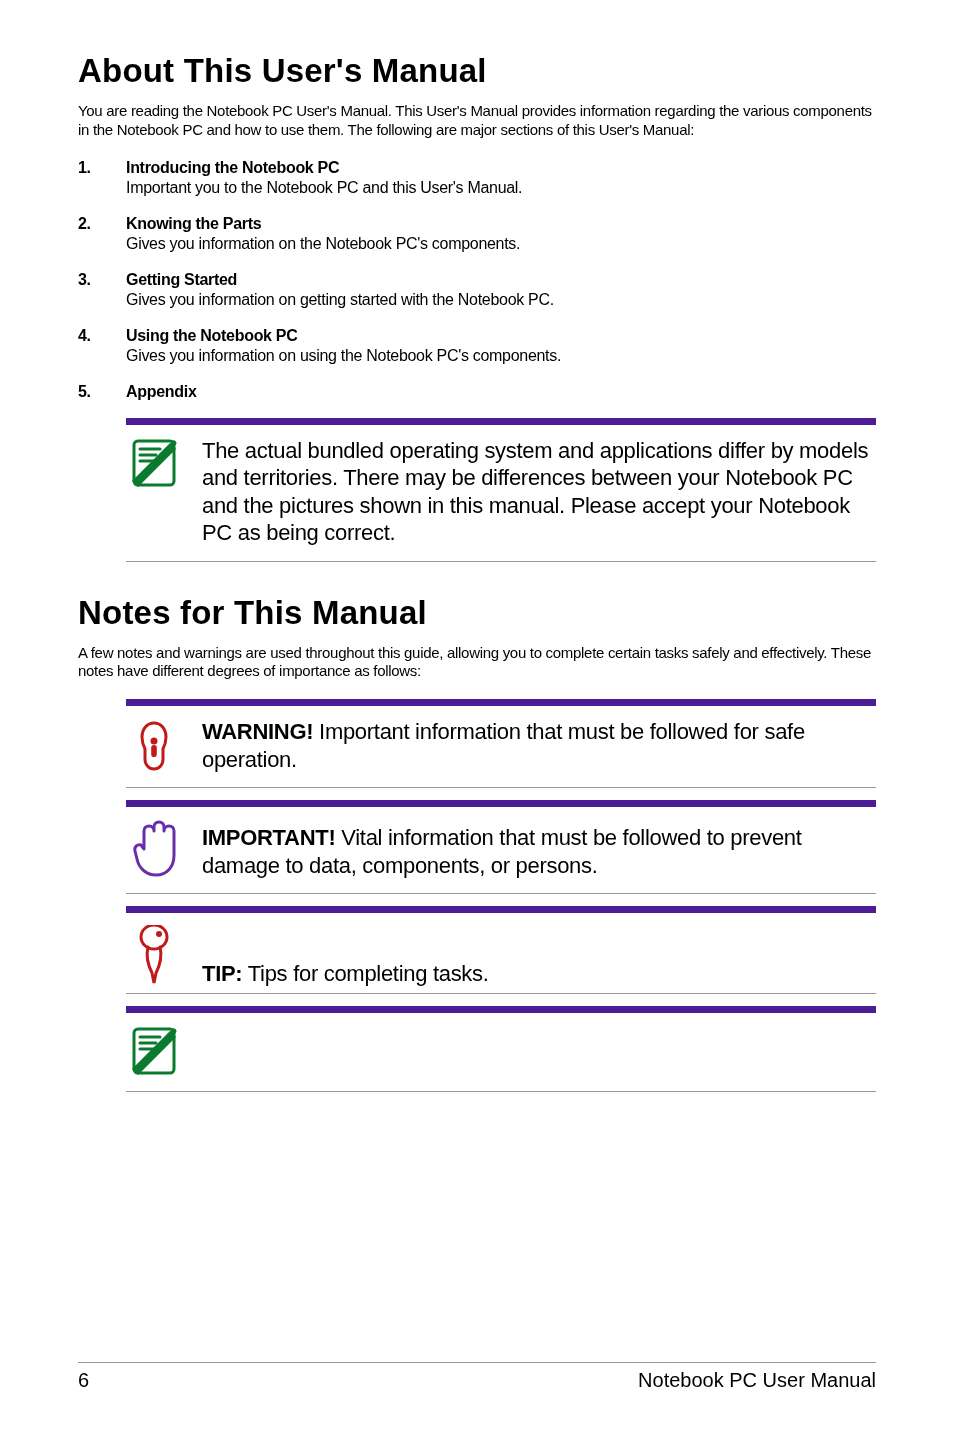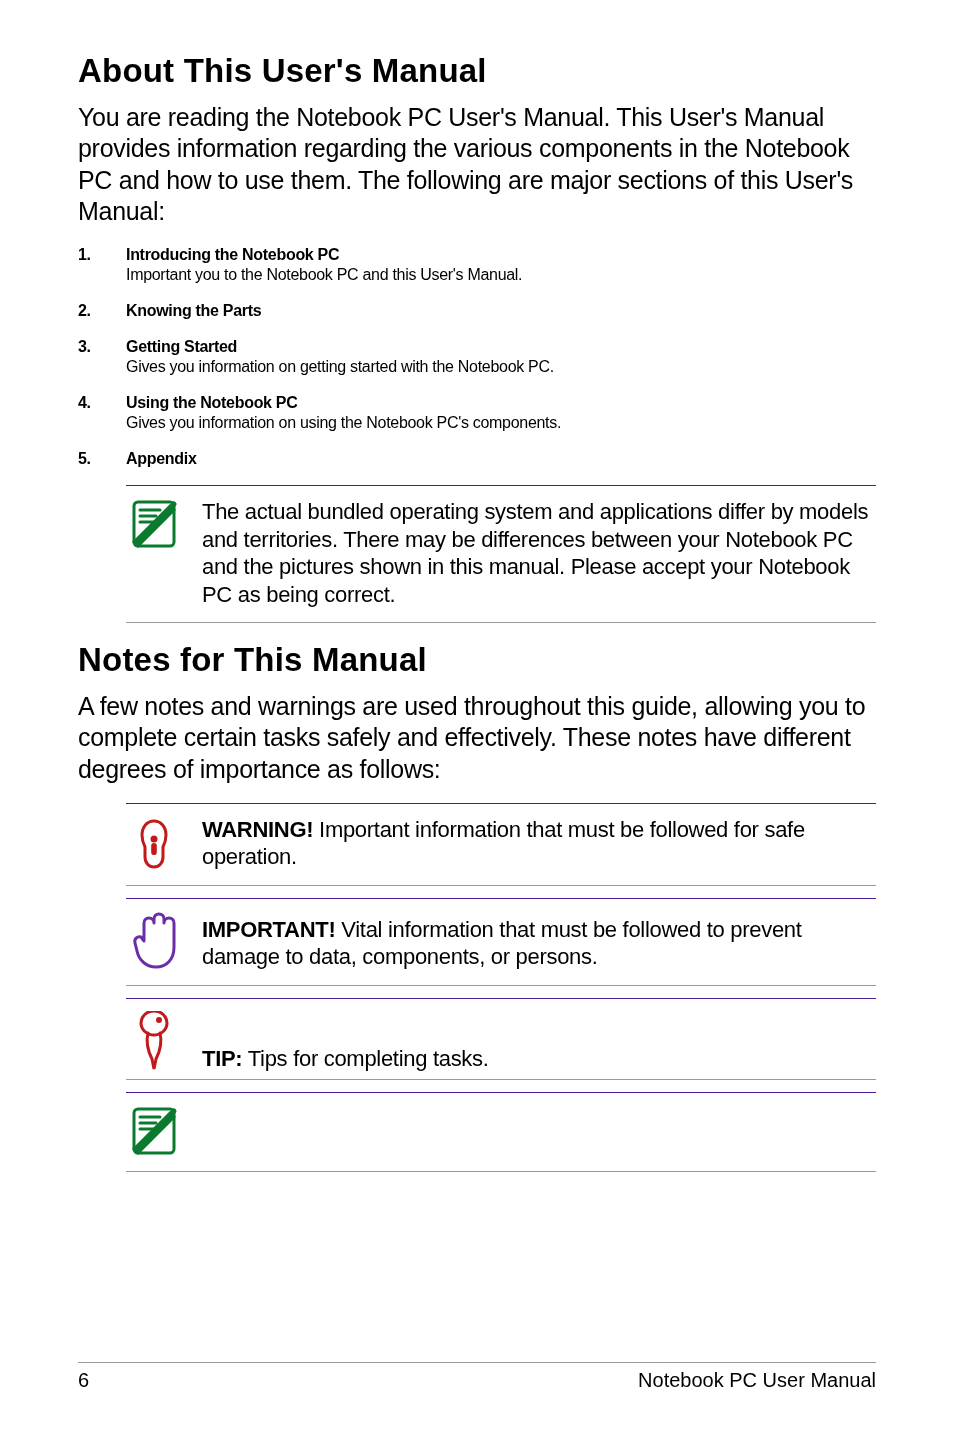--- a/index.html
+++ b/index.html
@@ -12,23 +12,23 @@
       position: relative;
       padding: 52px 78px 0 78px;
     }
     h1 {
       font-family: Verdana, Geneva, sans-serif;
       font-size: 33px;
       font-weight: 700;
       margin-bottom: 12px;
       letter-spacing: 0.2px;
     }
-    h1.second { margin-top: 18px; }
+    h1.second { margin-top: 32px; }
     .intro {
-      font-size: 25px;
+      font-size: 15px;
       line-height: 1.25;
       margin-bottom: 18px;
       letter-spacing: -0.3px;
     }
     ol { list-style: none; counter-reset: item; }
     ol > li {
       counter-increment: item;
       position: relative;
       padding-left: 48px;
       margin-bottom: 16px;
@@ -42,21 +42,21 @@
       left: 0;
       top: 0;
       font-weight: 700;
     }
     .li-title { font-weight: 700; display: block; }
     .li-body { display: block; }
     .callout {
       display: flex;
       align-items: flex-start;
       gap: 20px;
-      border-top: 1px solid #4c1d95;
+      border-top: 7px solid #4c1d95;
       border-bottom: 1px solid #999;
       padding: 12px 0 14px 0;
       margin-left: 48px;
       margin-top: 16px;
     }
     .callout.stack { margin-top: 12px; align-items: flex-end; }
     .callout .icon { flex: 0 0 56px; display:flex; justify-content:center; }
     .callout .text {
       font-size: 22px;
       line-height: 1.25;
@@ -82,20 +82,21 @@
 <h1>About This User's Manual</h1>
 <p class="intro">You are reading the Notebook PC User's Manual. This User's Manual provides information regarding the various components in the Notebook PC and how to use them. The following are major sections of this User's Manual:</p>
 
 <ol>
   <li>
     <span class="li-title">Introducing the Notebook PC</span>
     <span class="li-body">Important you to the Notebook PC and this User's Manual.</span>
   </li>
   <li>
     <span class="li-title">Knowing the Parts</span>
+    <span class="li-body">Gives you information on the Notebook PC's components.</span>
   </li>
   <li>
     <span class="li-title">Getting Started</span>
     <span class="li-body">Gives you information on getting started with the Notebook PC.</span>
   </li>
   <li>
     <span class="li-title">Using the Notebook PC</span>
     <span class="li-body">Gives you information on using the Notebook PC's components.</span>
   </li>
   <li>

